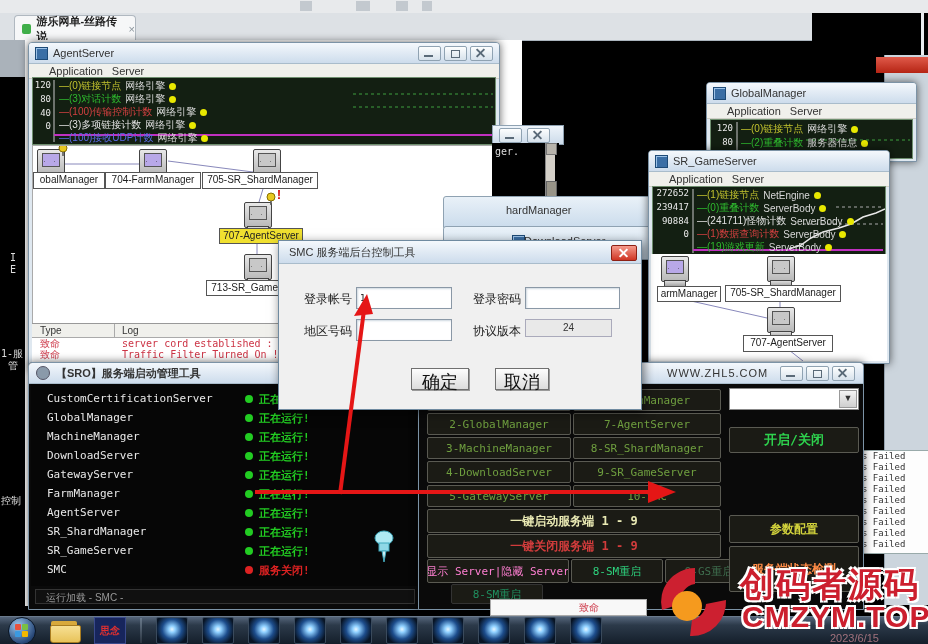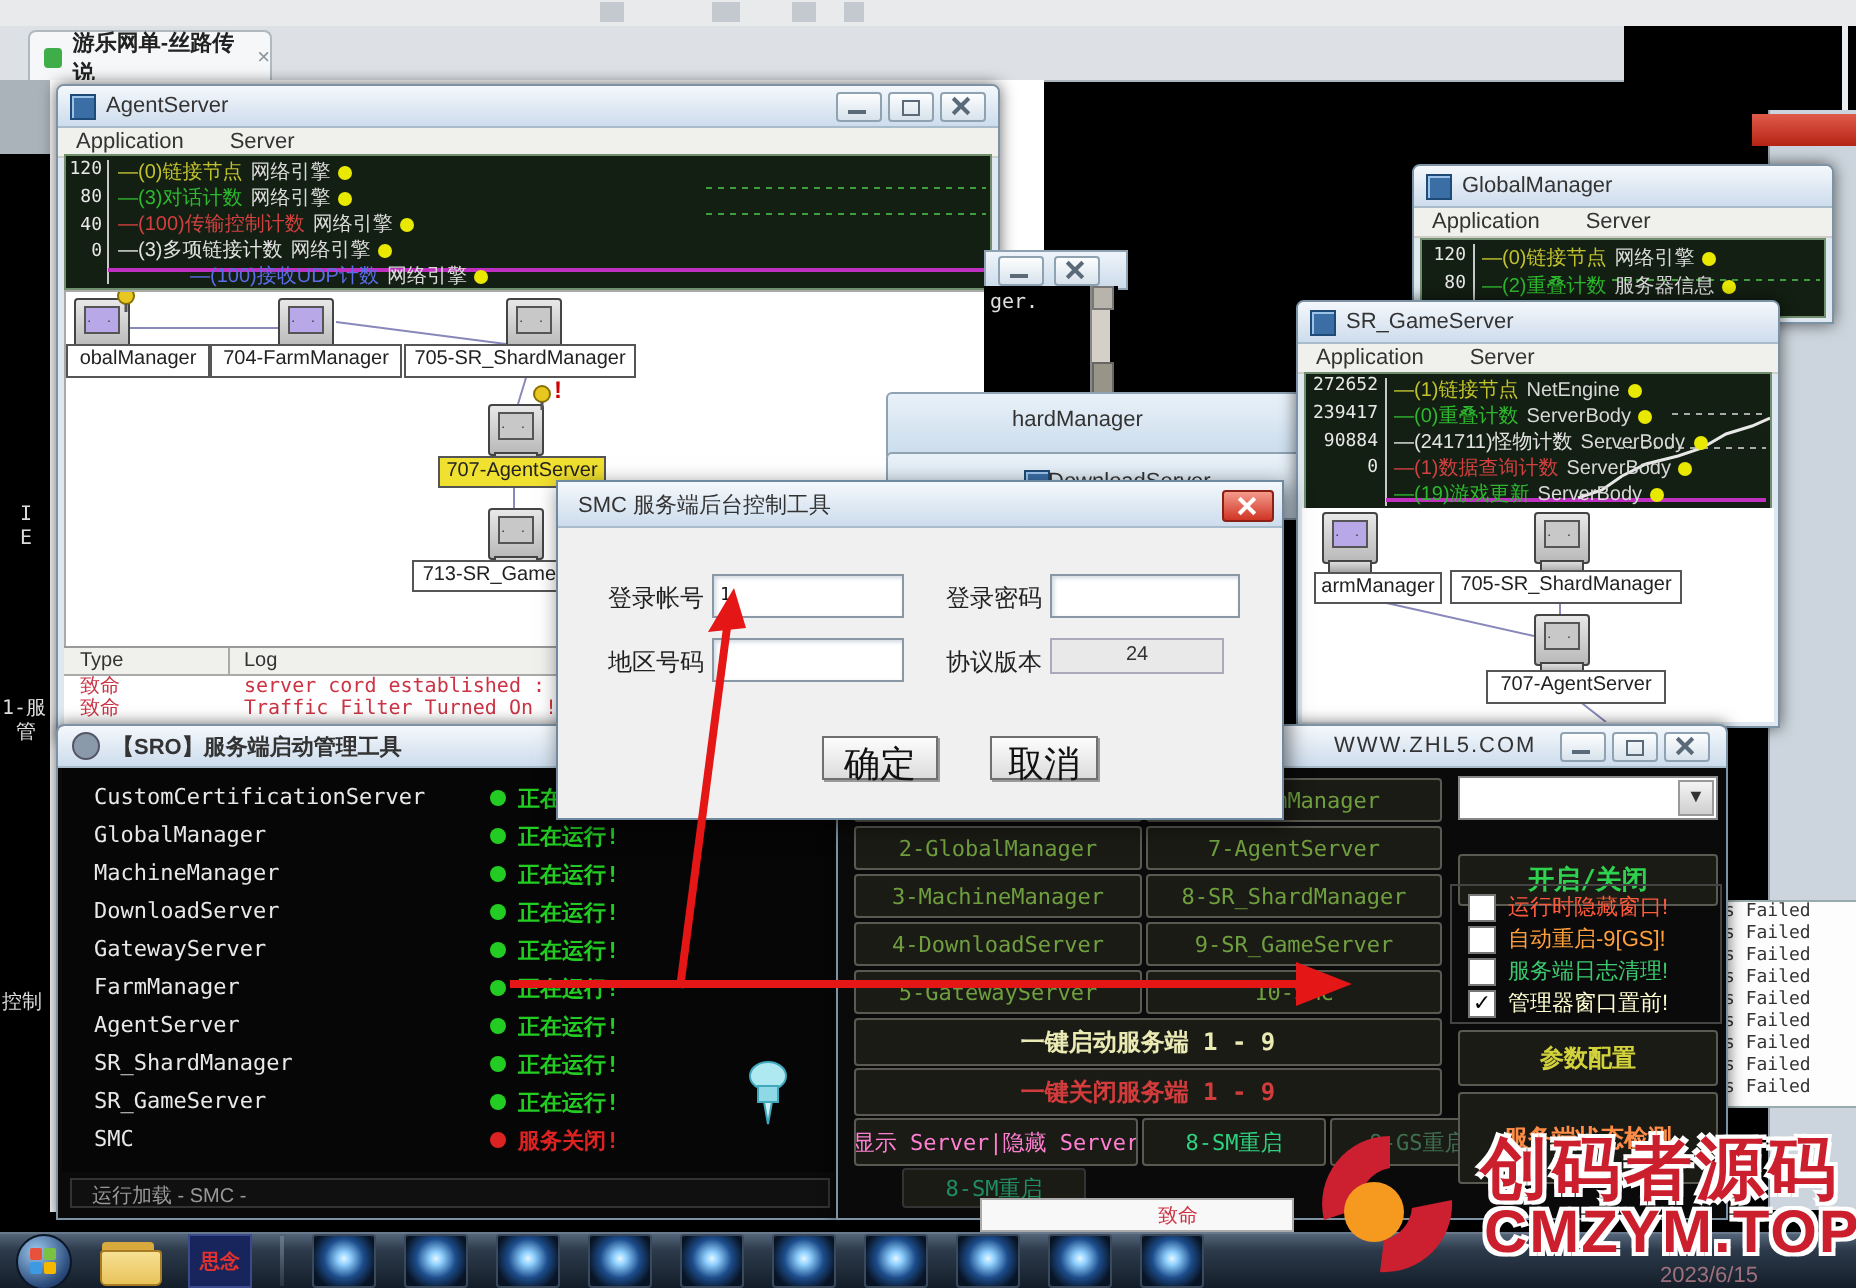--- a/index.html
+++ b/index.html
@@ -16,21 +16,21 @@
   .ctrls{position:absolute;top:3px;display:flex;gap:3px;}
   .cbtn{width:21px;height:13px;background:linear-gradient(#fdfefe,#d7e2ec);border:1px solid #8fa2b2;
         border-radius:2px;position:relative;}
   .cbtn .g-min{position:absolute;left:5px;bottom:3px;width:9px;height:2px;background:#5a6a78;}
   .cbtn .g-max{position:absolute;left:6px;top:3px;width:7px;height:6px;border:1px solid #5a6a78;}
   .cbtn .g-x1,.cbtn .g-x2{position:absolute;left:4px;top:5px;width:11px;height:2px;background:#5a6a78;}
   .cbtn .g-x1{transform:rotate(45deg);} .cbtn .g-x2{transform:rotate(-45deg);}
   .cbtn-red{background:linear-gradient(#f59a8c,#cf3524);border-color:#8d2014;}
   .cbtn-red .g-x1,.cbtn-red .g-x2{background:#fff;}
   .menubar{height:14px;background:#f0f0ec;border-bottom:1px solid #cfcfc7;font-size:11px;color:#333;
-           display:flex;gap:23px;padding-left:9px;align-items:center;}
+           display:flex;gap:9px;padding-left:20px;align-items:center;}
   
   .chart{position:absolute;background:#131f12;border:1px solid #6f8f6f;overflow:hidden;}
   .ytick{position:absolute;color:#e8e8e8;font-size:9px;text-align:right;width:22px;
          font-family:"DejaVu Sans Mono",monospace;}
   .lg{position:absolute;font-size:10px;white-space:nowrap;display:flex;align-items:center;gap:4px;}
   .lg-e{color:#d8d8d8;}
   .lg-dot{width:7px;height:7px;border-radius:50%;background:#e8e800;display:inline-block;}
   
   .pc{position:absolute;width:26px;height:24px;background:linear-gradient(#e8e8e8,#b8b8b8);
       border:1px solid #444;border-radius:2px;}
@@ -271,21 +271,21 @@
     <div class="lg" style="left:26px;top:27px;">
         <span style="color: rgb(210, 64, 64);">—(100)传输控制计数</span>
         <span class="lg-e">网络引擎</span>
         <span class="lg-dot"></span>
       </div>
     <div class="lg" style="left:26px;top:40px;">
         <span style="color: rgb(226, 226, 226);">—(3)多项链接计数</span>
         <span class="lg-e">网络引擎</span>
         <span class="lg-dot"></span>
       </div>
-    <div class="lg" style="left:26px;top:53px;margin-left:36px;">
+    <div class="lg" style="left:26px;top:53px;">
         <span style="color: rgb(90, 108, 232);">—(100)接收UDP计数</span>
         <span class="lg-e">网络引擎</span>
         <span class="lg-dot"></span>
       </div>
   </div>
   <div class="abs" style="left:3px;top:102px;width:462px;height:178px;background:#fff;border:1px solid #aaa;overflow:hidden;">
     <svg class="abs" style="left:0;top:0;" width="462" height="178">
       <line x1="30" y1="18" x2="106" y2="18" stroke="#8888bb" stroke-width="1"></line>
       <line x1="135" y1="15" x2="220" y2="26" stroke="#8888bb" stroke-width="1"></line>
       <line x1="233" y1="33" x2="226" y2="56" stroke="#8888bb" stroke-width="1"></line>
@@ -398,38 +398,20 @@
     <div class="dbtn" style="left:6px;top:150px;width:292px;height:22px;color:#d23c3c;font-size:12px;font-weight:bold;">一键关闭服务端 1 - 9</div>
     <div class="dbtn" style="left:6px;top:175px;width:140px;height:22px;color:#ff7fd2;">|显示 Server|隐藏 Server|</div>
     <div class="dbtn" style="left:150px;top:175px;width:90px;height:22px;color:#2ed27e;">8-SM重启</div>
     <div class="dbtn" style="left:244px;top:175px;width:86px;height:22px;color:#3f6f4f;">9-GS重启</div>
     <div class="dbtn" style="left:30px;top:200px;width:90px;height:18px;color:#1f8f5f;border-color:#333;">8-SM重启</div>
 
     <div class="abs" style="left:308px;top:4px;width:128px;height:20px;background:#fff;border:1px solid #888;">
       <span class="abs" style="right:1px;top:1px;width:16px;height:16px;background:linear-gradient(#f4f4f4,#cfcfcf);border:1px solid #999;text-align:center;font-size:9px;line-height:15px;color:#333;">▼</span>
     </div>
     <div class="dbtn" style="left:308px;top:28px;width:128px;height:24px;color:#2ed24e;font-size:13px;font-weight:bold;margin-top:15px;">开启/关闭</div>
-    <div class="abs" style="left:304px;top:58px;width:134px;height:68px;border:1px solid #444;">
-      <div class="chk" style="left:8px;top:3px;">
-          <span class="box"></span>
-          <span style="color: rgb(255, 90, 60);">运行时隐藏窗口!</span>
-        </div>
-      <div class="chk" style="left:8px;top:19px;">
-          <span class="box"></span>
-          <span style="color: rgb(255, 160, 60);">自动重启-9[GS]!</span>
-        </div>
-      <div class="chk" style="left:8px;top:35px;">
-          <span class="box"></span>
-          <span style="color: rgb(60, 200, 110);">服务端日志清理!</span>
-        </div>
-      <div class="chk" style="left:8px;top:51px;">
-          <span class="box">✓</span>
-          <span style="color: rgb(255, 255, 210);">管理器窗口置前!</span>
-        </div>
-    </div>
     <div class="dbtn" style="left:308px;top:131px;width:128px;height:26px;color:#d2d23c;font-size:12px;font-weight:bold;">参数配置</div>
     <div class="dbtn" style="left:308px;top:162px;width:128px;height:44px;color:#ff8c46;font-size:12px;font-weight:bold;">服务端状态检测</div>
   </div>
 </div>
 
 <div class="abs" style="left:490px;top:599px;width:155px;height:15px;background:#f8f8f8;border:1px solid #aaa;z-index:9;">
   <span class="abs mono" style="left:88px;top:1px;font-size:10px;color:#cc3344;">致命</span>
 </div>
 
 <div class="abs" style="left:278px;top:240px;width:362px;height:168px;background:#f0f0f0;border:1px solid #6f8aa0;box-shadow:2px 3px 10px rgba(0,0,0,.55);z-index:40;">

